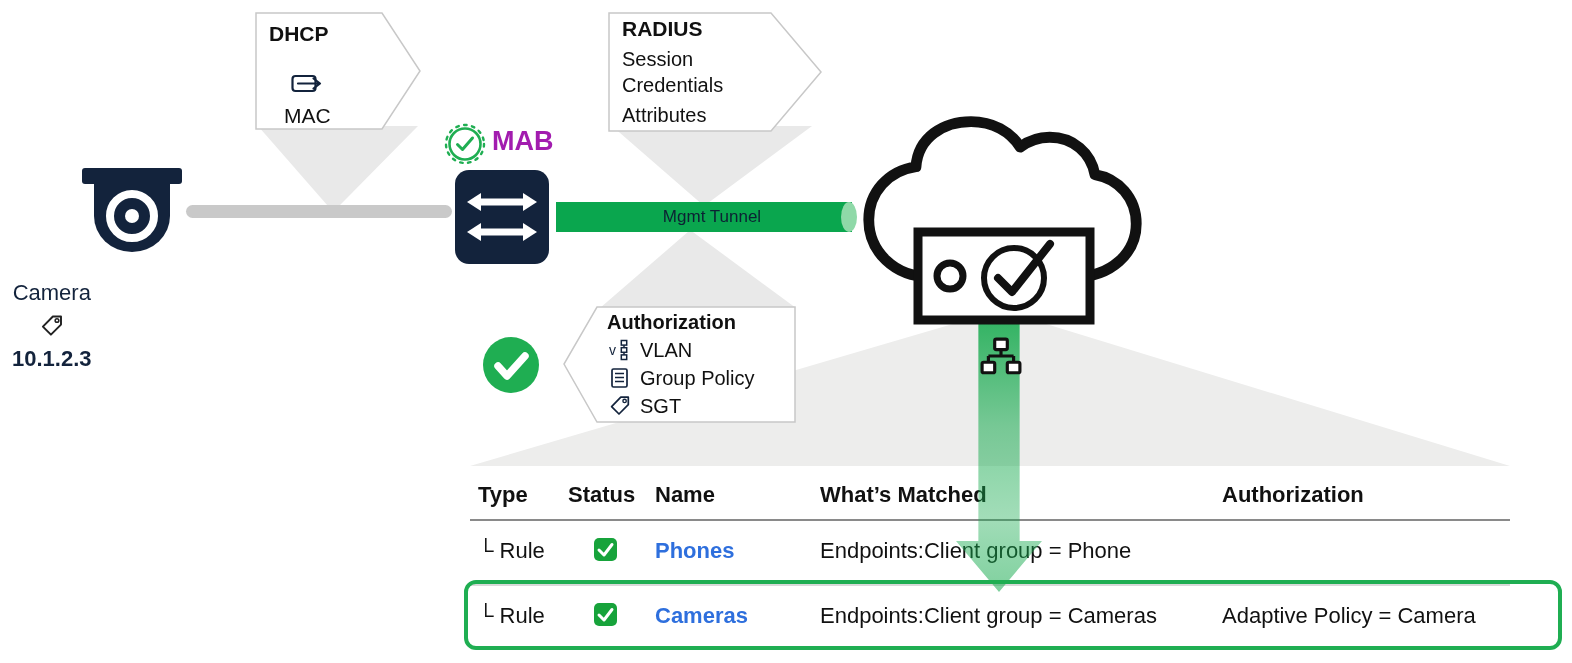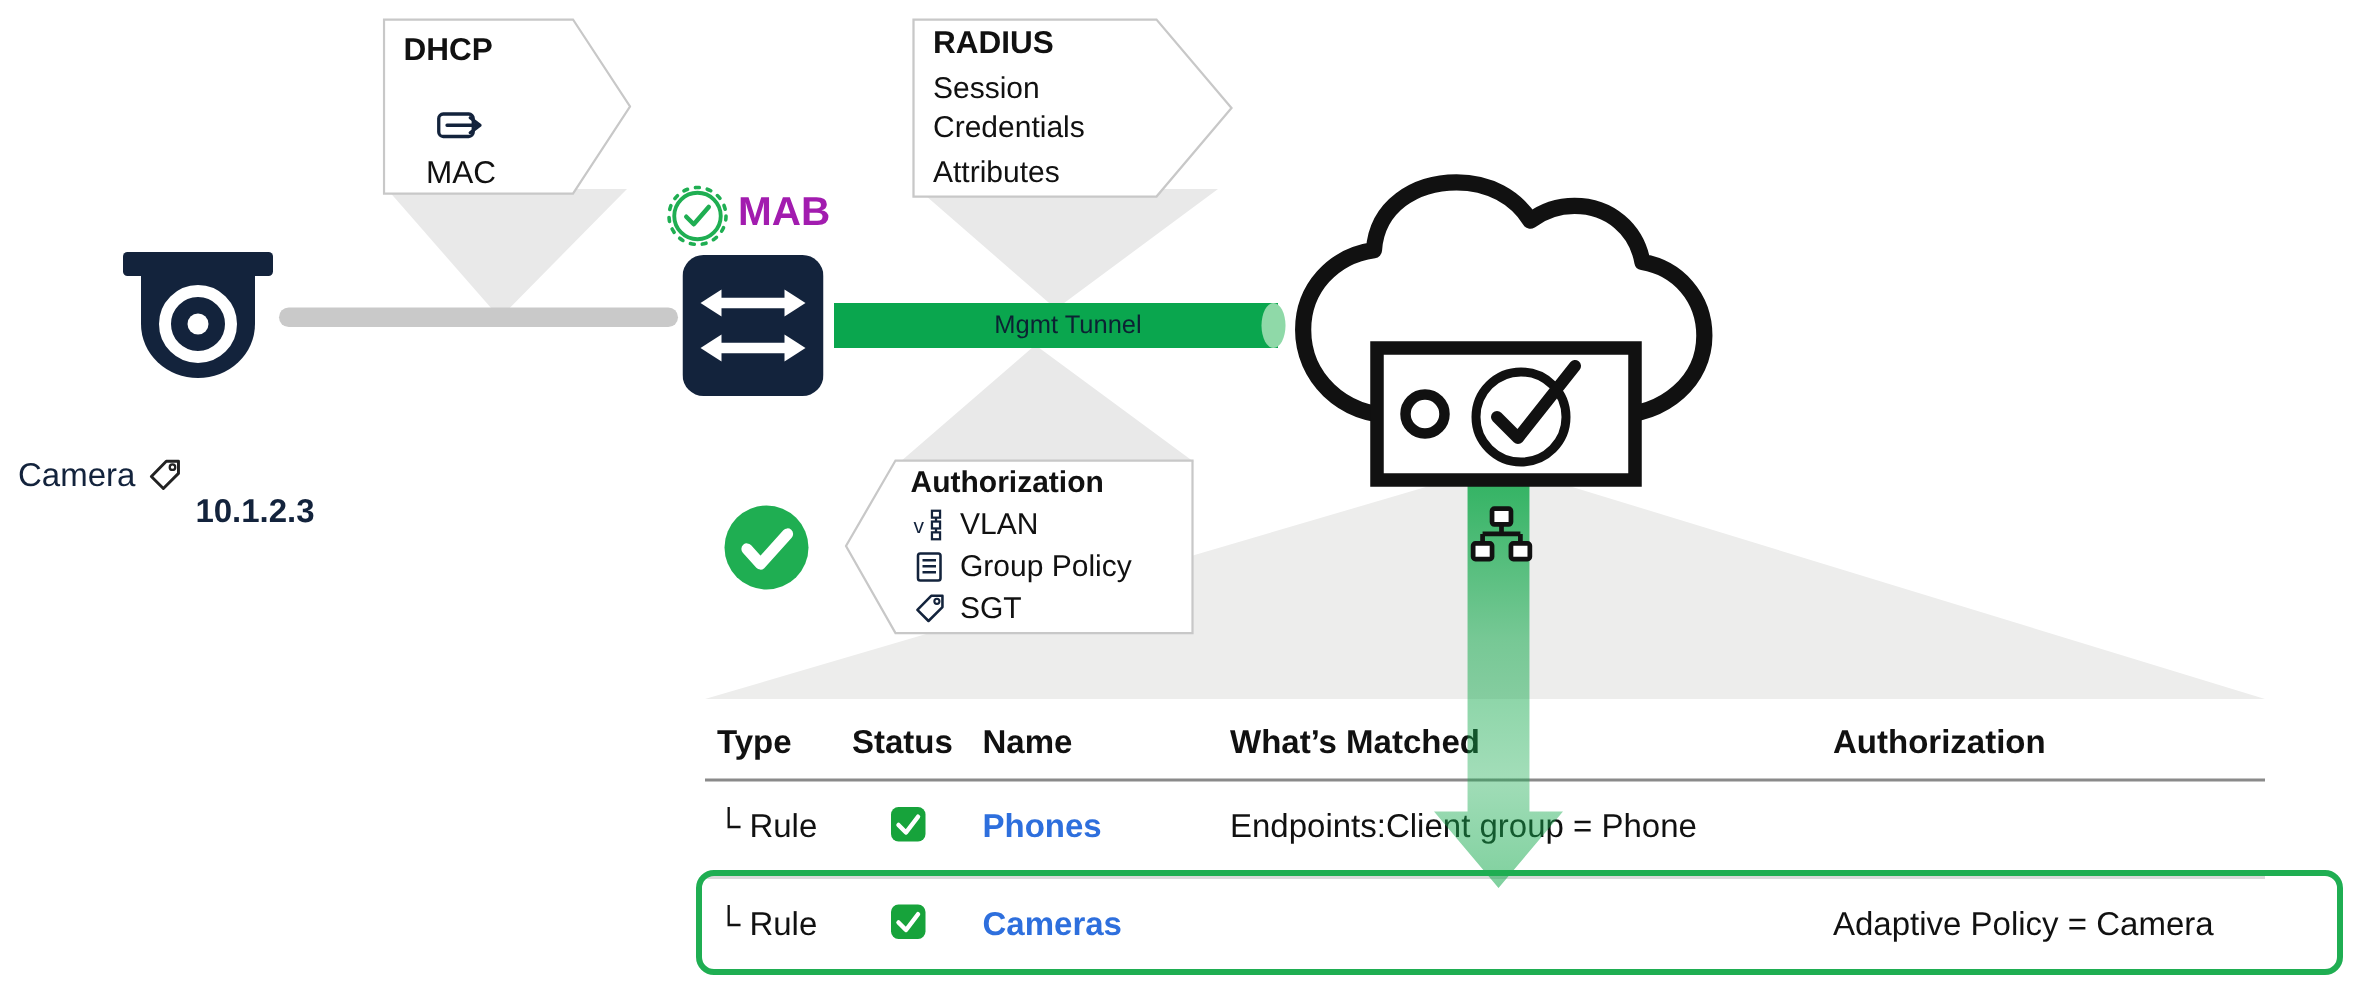--- a/index.html
+++ b/index.html
@@ -17,22 +17,22 @@
   .tunnel-cap{position:absolute;background:#8fd9a8;border-radius:50%;z-index:3;}
   
   .callout-svg{position:absolute;z-index:3;}
   .callout-title{position:absolute;font-weight:bold;font-size:21px;z-index:4;color:#111;}
   .callout-line{position:absolute;font-size:20px;z-index:4;color:#111;line-height:28px;}
   .auth-item{position:absolute;display:flex;align-items:center;gap:8px;font-size:20px;z-index:4;color:#111;}
   .auth-item svg{display:block;}
   
   .icon-layer{position:absolute;z-index:5;}
   .mab-text{position:absolute;font-weight:bold;font-size:27px;color:#a21caf;z-index:5;}
-  .camera-caption{position:absolute;display:flex;align-items:center;gap:7px;font-size:22px;color:#13233c;z-index:5;}
-  .camera-ip{font-weight:bold;margin-top:48px;}
+  .camera-caption{position:absolute;display:flex;align-items:center;gap:7px;font-size:22px;color:#13233c;z-index:5;flex-direction:column;}
+  .camera-ip{font-weight:bold;}
   .link-caption{position:absolute;font-size:22px;color:#111;z-index:5;}
   .green-circle{position:absolute;width:56px;height:56px;border-radius:50%;background:#1fae52;z-index:5;display:flex;align-items:center;justify-content:center;}
   
   .flow-arrow{
     position:absolute;left:956px;top:292px;width:86px;height:300px;z-index:5;pointer-events:none;
     background:linear-gradient(180deg, rgba(22,170,78,0.95) 0%, rgba(22,170,78,0.55) 45%, rgba(22,170,78,0.40) 75%, rgba(22,170,78,0.55) 100%);
     clip-path:polygon(26% 0, 74% 0, 74% 83%, 100% 83%, 50% 100%, 0 83%, 26% 83%);
   }
   .cloud-layer{position:absolute;z-index:6;}
   
@@ -216,17 +216,18 @@
 
   <div class="tbl-cell type-cell" style="left:478px;top:603px;">
     <span class="branch">└</span><span>Rule</span>
   </div>
   <div class="status-box" style="left:594px;top:603px;">
     <svg width="23" height="23" viewBox="0 0 23 23">
       <polyline points="5,12 10,17 18,6.5" fill="none" stroke="#ffffff" stroke-width="3" stroke-linecap="round" stroke-linejoin="round"></polyline>
     </svg>
   </div>
   <div class="tbl-cell name-link" style="left:655px;top:603px;">Cameras</div>
+  <div class="tbl-cell" style="left:820px;top:603px;">Endpoints:Client group = Cameras</div>
   <div class="tbl-cell" style="left:1222px;top:603px;">Adaptive Policy = Camera</div>
 
   <div class="highlight-ring"></div>
 
 </div>
 
 </body></html>

